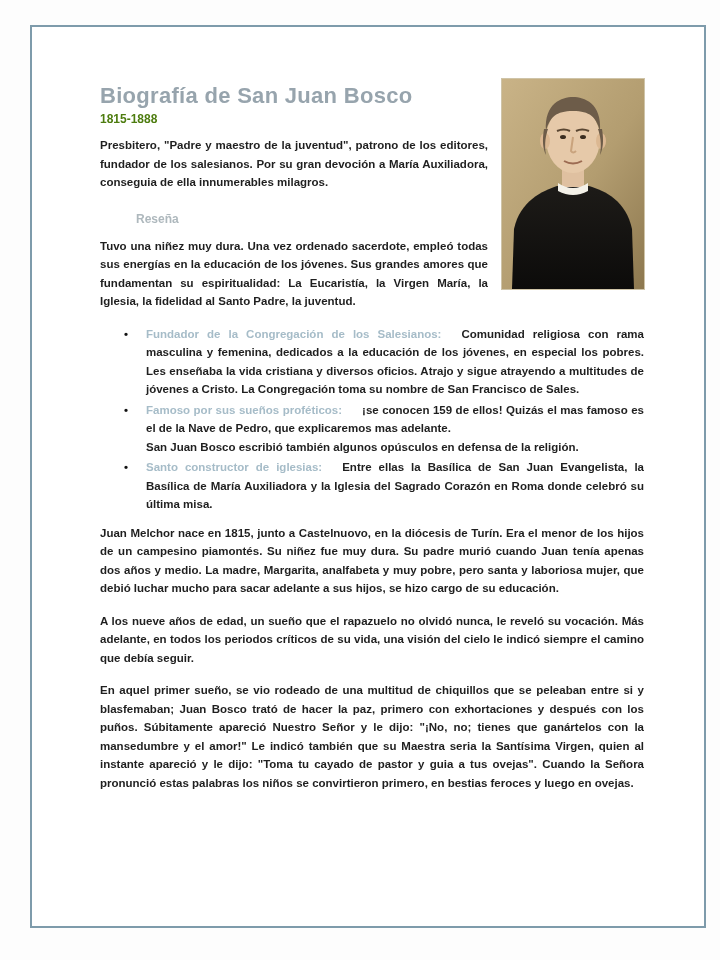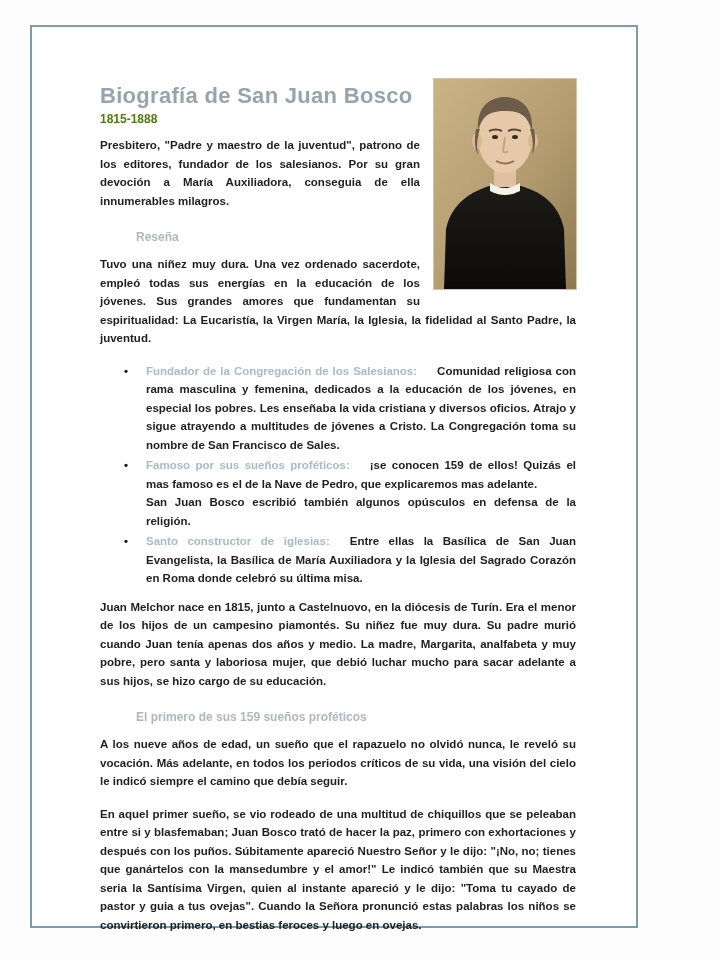--- a/index.html
+++ b/index.html
@@ -1,21 +1,21 @@
 <!DOCTYPE html>
 <html><head>
 <meta charset="utf-8">
 <style>
   html,body{margin:0;padding:0;background:#ffffff;}
   .canvas{
     position:relative;width:720px;height:960px;background:#fdfdfd;
     font-family:"Liberation Sans","DejaVu Sans",sans-serif;overflow:hidden;
   }
   .frame{
-    position:absolute;left:30px;top:25px;width:608px;height:903px;
+    position:absolute;left:30px;top:25px;width:676px;height:903px;
     border:2px solid #7e9bab;background:#ffffff;box-sizing:border-box;
   }
   .content{
     position:absolute;left:0;top:0;right:0;bottom:0;
     padding:56px 60px 0 68px;
   }
   .portrait{
     float:right;width:142px;height:210px;margin:-4px 0 12px 14px;
     outline:1px solid #cfc4a8;
   }
@@ -114,19 +114,18 @@
         </li>
         <li>
           <span class="bullet-glyph">•</span>
           <span class="lead">Santo constructor de iglesias:</span><span class="btext">Entre ellas la Basílica de San Juan Evangelista, la Basílica de María Auxiliadora y la Iglesia del Sagrado Corazón en Roma donde celebró su última misa.</span>
           
         </li>
       </ul>
 
       <p class="body">Juan Melchor nace en 1815, junto a Castelnuovo, en la diócesis de Turín. Era el menor de los hijos de un campesino piamontés. Su niñez fue muy dura. Su padre murió cuando Juan tenía apenas dos años y medio. La madre, Margarita, analfabeta y muy pobre, pero santa y laboriosa mujer, que debió luchar mucho para sacar adelante a sus hijos, se hizo cargo de su educación.</p>
 
-      <h2 class="sec">El primero de sus 159 sueños proféticos</h2>
       <p class="body">A los nueve años de edad, un sueño que el rapazuelo no olvidó nunca, le reveló su vocación. Más adelante, en todos los periodos críticos de su vida, una visión del cielo le indicó siempre el camino que debía seguir.</p>
       <p class="body">En aquel primer sueño, se vio rodeado de una multitud de chiquillos que se peleaban entre si y blasfemaban; Juan Bosco trató de hacer la paz, primero con exhortaciones y después con los puños. Súbitamente apareció Nuestro Señor y le dijo: "¡No, no; tienes que ganártelos con la mansedumbre y el amor!" Le indicó también que su Maestra seria la Santísima Virgen, quien al instante apareció y le dijo: "Toma tu cayado de pastor y guia a tus ovejas". Cuando la Señora pronunció estas palabras los niños se convirtieron primero, en bestias feroces y luego en ovejas.</p>
 
     </div>
   </div>
 </div>
 
 </body></html>

